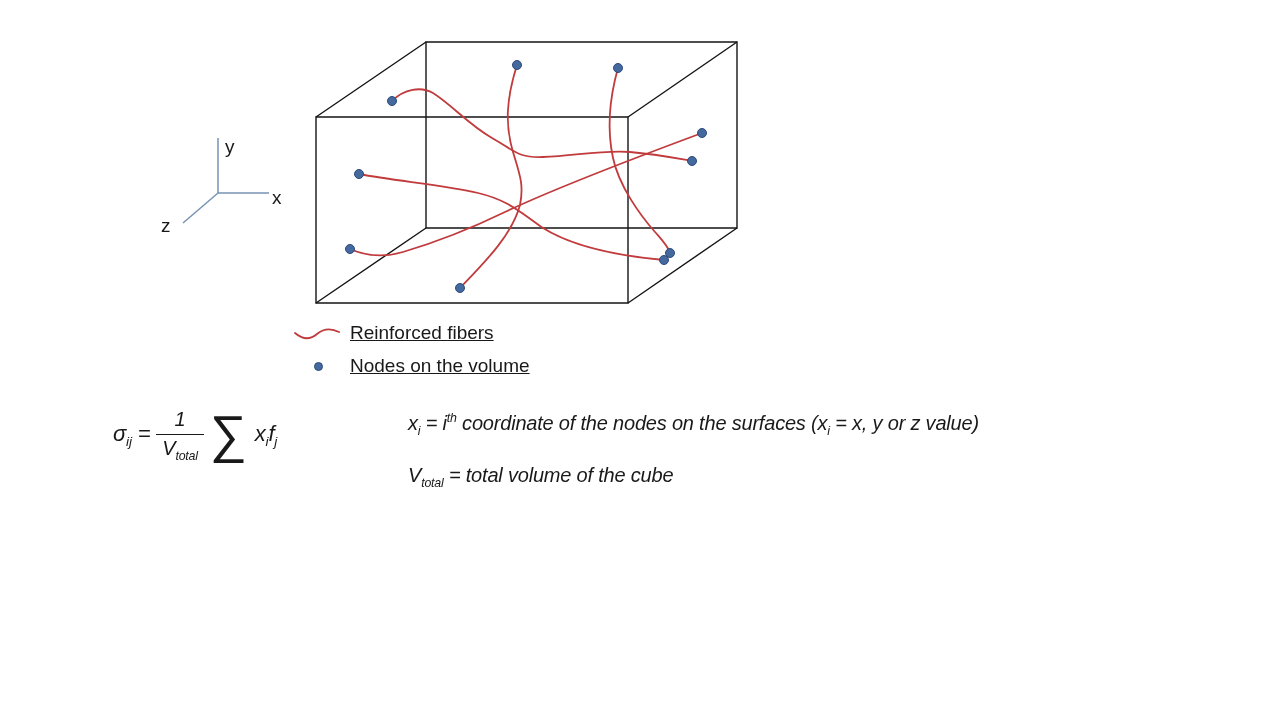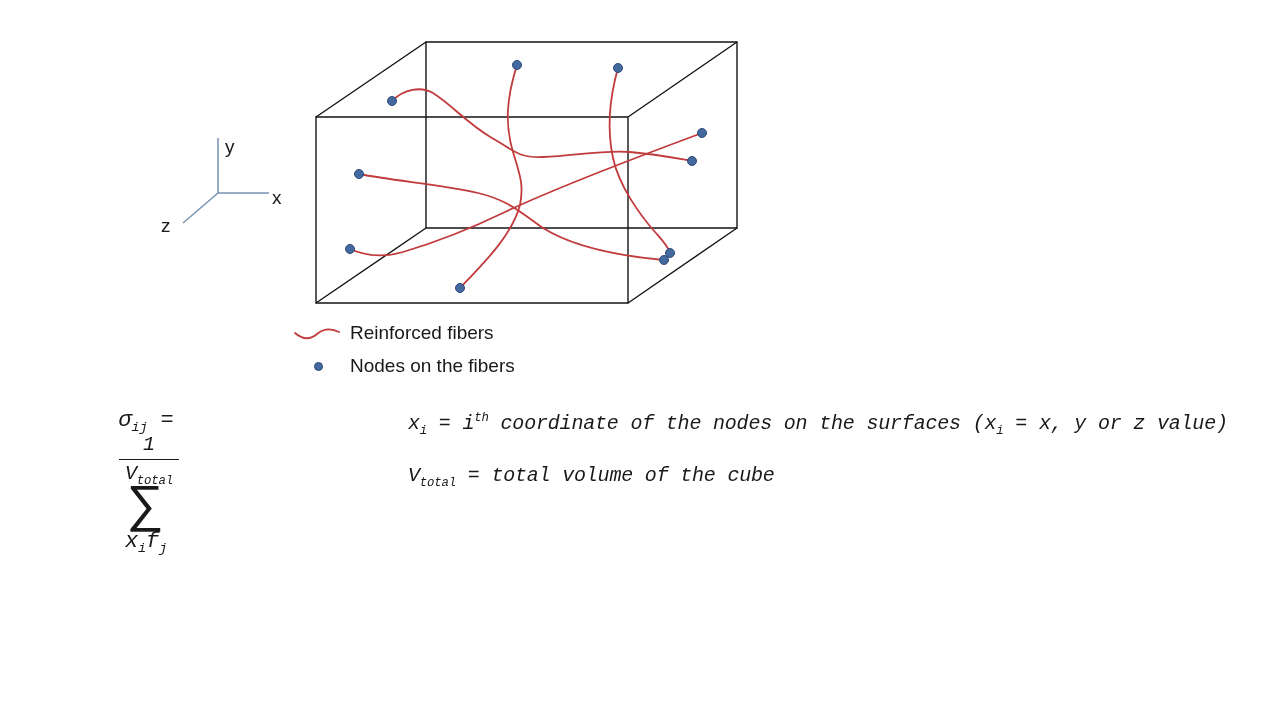--- a/index.html
+++ b/index.html
@@ -15,33 +15,33 @@
   .diagram { position: absolute; left: 0; top: 0; }
 
   
   .edge   { stroke: var(--edge, #141414); stroke-width: 1.4; fill: none; }
   .axis   { stroke: var(--axis, #7793b3); stroke-width: 1.5; fill: none; }
   .fiber  { stroke: var(--fiber, #c13b3d); stroke-width: 1.8; fill: none; stroke-linecap: round; }
   .node   { fill: var(--node-fill, #44699f); stroke: var(--node-stroke, #2e4b78); stroke-width: 1; }
   .axis-label { font-family: "Liberation Sans", sans-serif; font-size: 19px; fill: var(--text, #191919); }
 
   
-  .legend { position: absolute; left: 292px; top: 320px; }
+  .legend { position: absolute; left: 292px; top: 320px; text-decoration: underline; }
   .legend-row { display: flex; align-items: center; height: 26px; margin-bottom: 7px; }
   .legend-marker { width: 52px; display: flex; align-items: center; justify-content: center; flex: 0 0 52px; }
   .legend-dot {
     width: 9px; height: 9px; border-radius: 50%;
     background: var(--node-fill, #44699f);
     border: 1px solid var(--node-stroke, #2e4b78);
     box-sizing: border-box;
   }
   .legend-label { font-size: 19px; margin-left: 6px; }
 
   
-  .math-font { font-family: Liberation Mono, monospace; font-style: italic; flex-direction: column; }
+  .math-font { font-family: Liberation Sans, sans-serif; font-style: italic; }
   .formula {
     position: absolute; left: 113px; top: 408px;
     display: flex; align-items: center;
     font-size: 22px; letter-spacing: -0.2px;
   }
   .frac { display: inline-flex; flex-direction: column; align-items: center; margin-left: 6px; font-size: 20px; }
   .frac .num { padding: 0 10px 3px; }
   .frac .den { border-top: 1.5px solid var(--text, #191919); padding: 2px 6px 0; }
   .sum { font-style: normal; font-size: 52px; line-height: 0.85; margin: 0 8px 0 6px; }
   sub { font-size: 62%; line-height: 0; }
@@ -104,21 +104,21 @@
         <svg width="52" height="18" viewBox="0 0 52 18">
           <path d="M3,9 C10,15 18,16 25,10 C31,5 39,4 47,8" fill="none" stroke="var(--fiber,#c13b3d)" stroke-width="1.8" stroke-linecap="round"></path>
         </svg>
       </span>
       <span class="legend-label">Reinforced fibers</span>
     </div>
     <div class="legend-row">
       <span class="legend-marker">
         <span class="legend-dot"></span>
       </span>
-      <span class="legend-label">Nodes on the fibers</span>
+      <span class="legend-label">Nodes on the volume</span>
     </div>
   </div>
 
   <div class="formula math-font">
     <span class="m"><span>σ</span><sub>ij</sub><span> = </span></span>
     <span class="frac">
       <span class="num">1</span>
       <span class="den"><span>V</span><sub>total</sub></span>
     </span>
     <span class="sum">∑</span>

